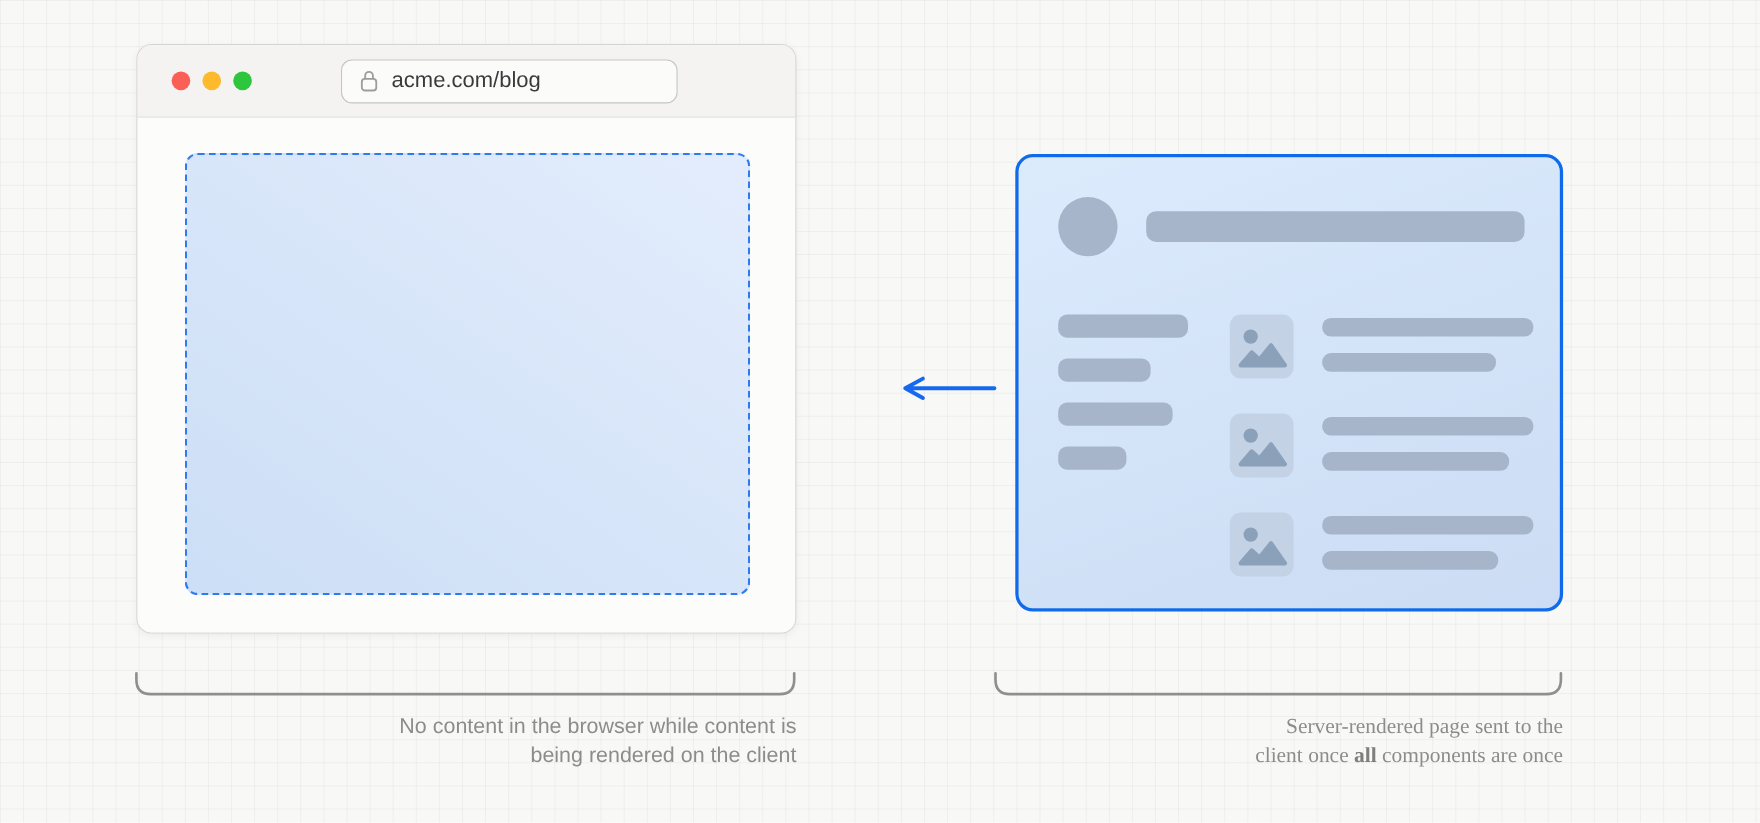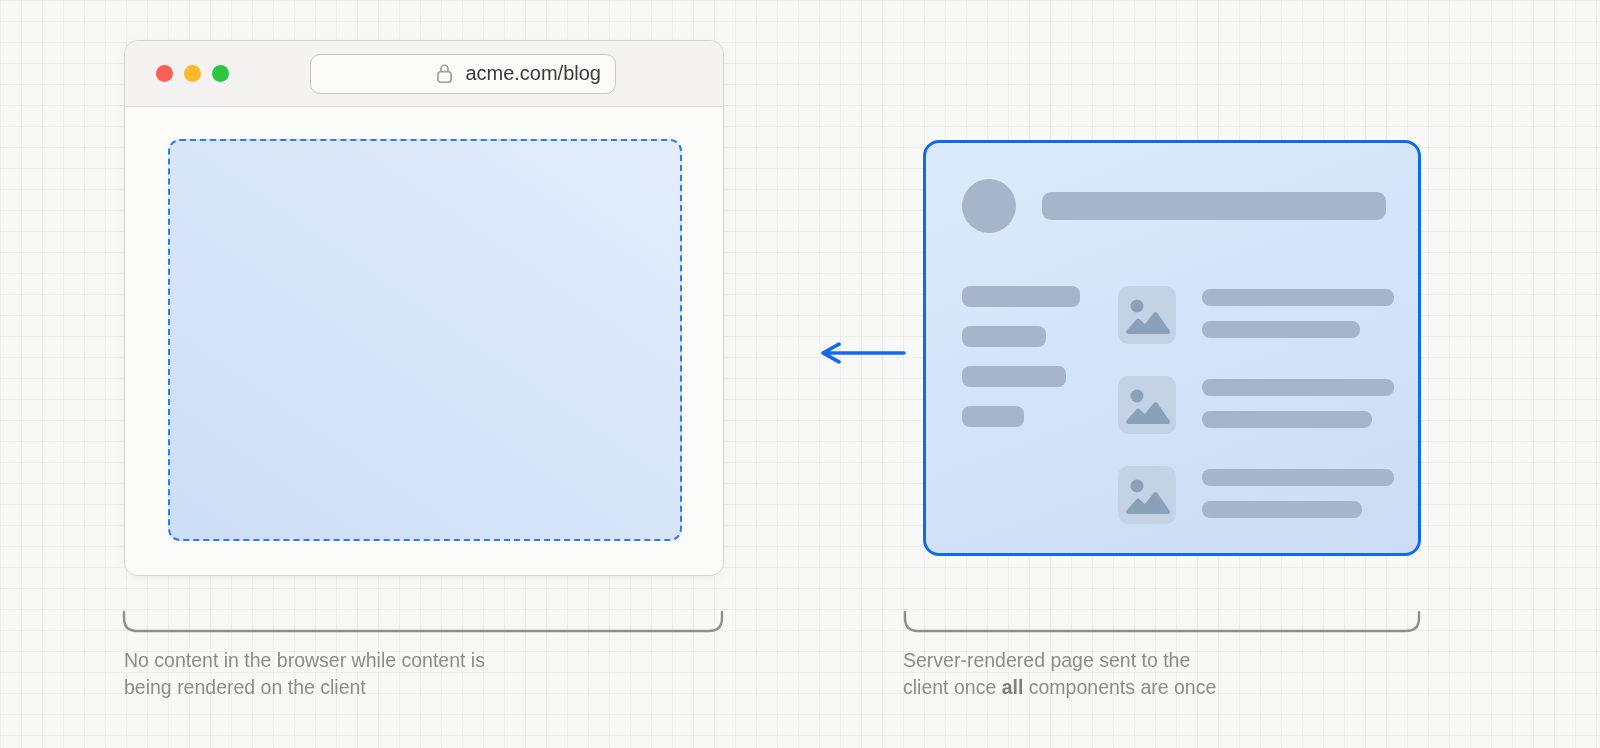--- a/index.html
+++ b/index.html
@@ -38,21 +38,21 @@
     display:flex;align-items:center;padding:0 26px 0 31px;
   }
   .lights{display:flex;gap:11px;align-items:center;flex:0 0 auto;}
   .light{width:17px;height:17px;border-radius:50%;display:block;}
   .light.red{background:var(--traffic-red);}
   .light.yellow{background:var(--traffic-yellow);}
   .light.green{background:var(--traffic-green);}
   .urlbar{
     margin:12px auto;width:306px;height:40px;
     background:#fbfbfa;border:1.5px solid #c7c6c4;border-radius:10px;
-    display:flex;align-items:center;justify-content:flex-end;
+    display:flex;align-items:center;justify-content:flex-start;
     padding:0 14px;gap:10px;
   }
   .urlbar .url{font-size:20px;color:var(--url-text);white-space:nowrap;}
   .viewport{position:relative;height:468px;background:#fcfcfb;}
   .pending-area{
     position:absolute;left:43px;top:32px;width:514px;height:402px;
     border:2.5px dashed var(--dashed-blue);border-radius:12px;
     background:linear-gradient(215deg,#e2ecfc 5%,#cddff6 95%);
   }
 
@@ -81,26 +81,26 @@
   }
   .bars-col{flex:1 1 auto;padding-top:3px;}
   .line-bar{height:17px;}
   .line-bar.bar2{margin-top:15px;}
 
   
   .bracket{position:absolute;top:610px;height:26px;}
   .bracket-left{left:122px;width:602px;}
   .bracket-right{left:903px;width:518px;}
   .caption{
-    position:absolute;top:647px;text-align:left;
+    position:absolute;top:647px;text-align:right;
     font-size:19.5px;line-height:27px;color:var(--caption-gray);
   }
   .caption strong{font-weight:700;color:#7e7e7e;}
   .caption-left{left:124px;width:600px;}
-  .caption-right{left:903px;width:518px;}
+  .caption-right{left:903px;width:518px;font-family:Liberation Serif, serif;}
 </style>
 </head>
 <body>
 
 <div class="stage">
 
   <section class="browser">
     <div class="toolbar">
       <div class="lights">
         <span class="light red"></span>

